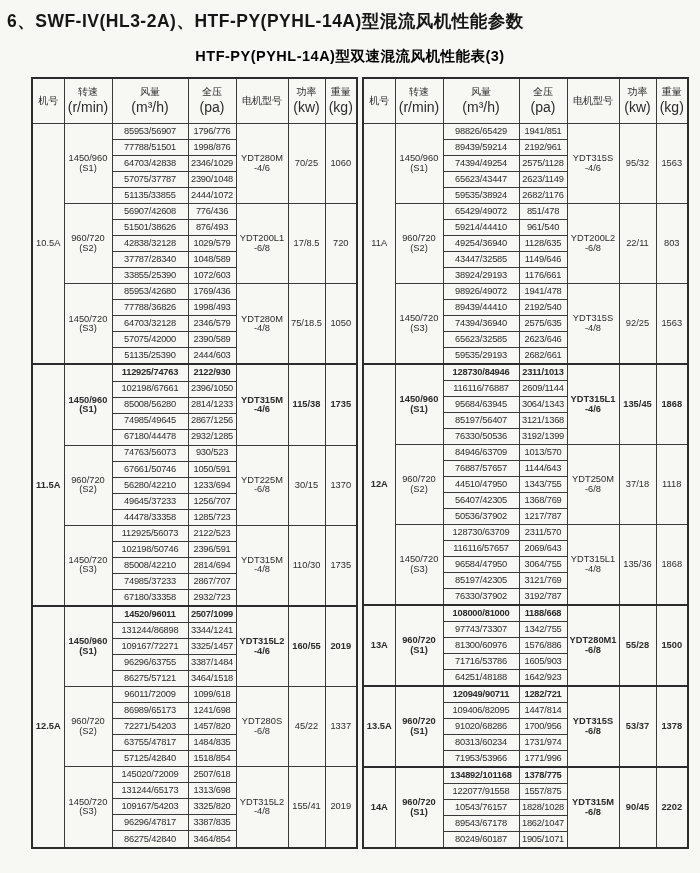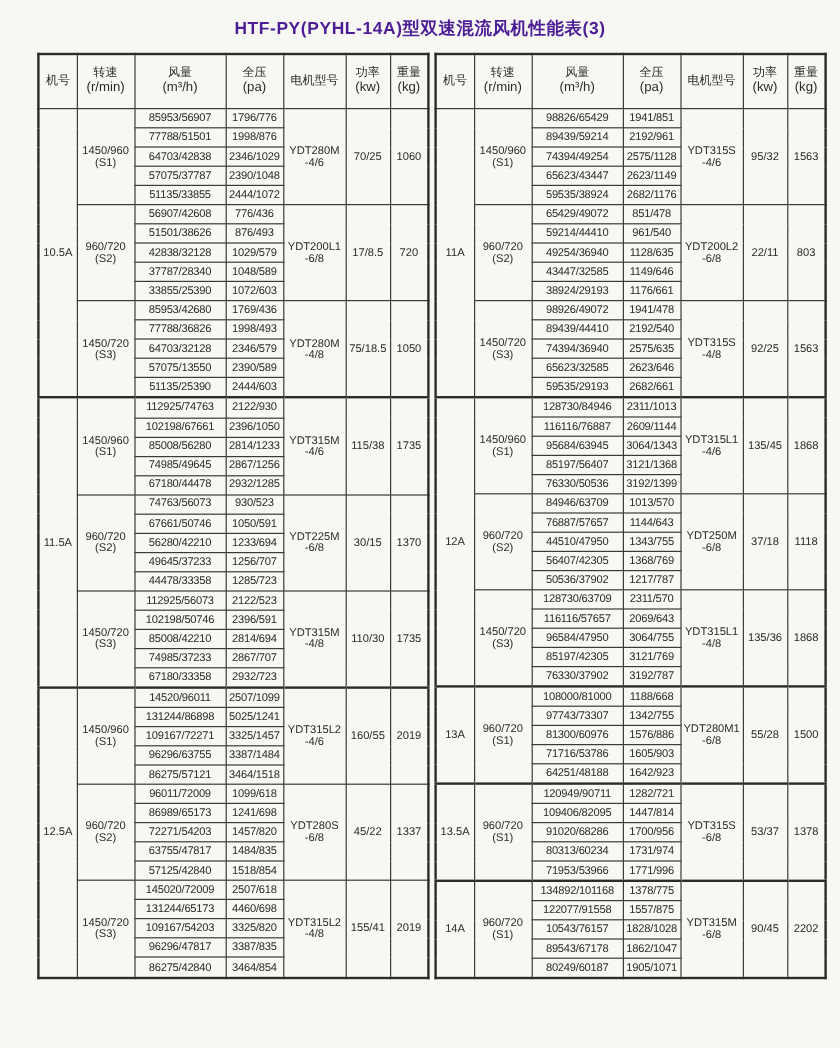--- a/index.html
+++ b/index.html
@@ -11,21 +11,21 @@
     -webkit-font-smoothing:antialiased;
   }
   .page{position:relative;width:700px;height:873px;}
   .doc-title{
     margin:9px 0 0 7px;
     font-size:17.5px;font-weight:bold;color:#161616;
     letter-spacing:0.5px;white-space:nowrap;
   }
   .table-title{
     margin-top:14px;text-align:center;
-    font-size:14.5px;font-weight:bold;color:#4c1d95;
+    font-size:14.5px;font-weight:bold;color:#000000;
     letter-spacing:0.5px;
   }
   .tables-wrap{
     display:flex;justify-content:center;gap:4px;margin-top:11px;padding-left:20px;
   }
   table.perf{
     border-collapse:collapse;table-layout:fixed;
     border:2px solid #2c2c2c;
     background:transparent;
   }
@@ -33,32 +33,33 @@
     border:1px solid #3a3a3a;
     text-align:center;vertical-align:middle;
     padding:0 1px;
     color:#2b2b2b;
     overflow:hidden;white-space:nowrap;
   }
   table.perf thead th{
     height:44px;font-weight:normal;
     font-size:10px;line-height:1.25;
   }
-  table.perf thead .unit{font-size:11px;}
+  table.perf thead .unit{font-size:14px;}
   table.perf td{height:15px;font-size:9.3px;line-height:1;}
   td.c-machine{font-size:9.6px;}
   td.c-speed{font-size:9.3px;line-height:1.2;}
   td.c-motor{font-size:9.3px;line-height:1.2;}
   td.c-flow, td.c-pressure{letter-spacing:-0.2px;}
-  tr.group-start > td{border-top:2px solid #2c2c2c;}
+  tr.group-start > td{border-top:2px solid #2c2c2c;font-weight:bold;}
 </style>
 </head>
 <body>
 
 <div class="page">
+  <div class="doc-title">6、SWF-IV(HL3-2A)、HTF-PY(PYHL-14A)型混流风机性能参数</div>
   <div class="table-title">HTF-PY(PYHL-14A)型双速混流风机性能表(3)</div>
   <div class="tables-wrap">
     <table class="perf" id="table-left">
         <colgroup>
           <col style="width: 32px;">
           <col style="width: 48px;">
           <col style="width: 76px;">
           <col style="width: 48px;">
           <col style="width: 52px;">
           <col style="width: 37px;">
@@ -168,21 +169,21 @@
           </tr>
           <tr>
             <td class="c-flow">77788/36826</td>
             <td class="c-pressure">1998/493</td>
           </tr>
           <tr>
             <td class="c-flow">64703/32128</td>
             <td class="c-pressure">2346/579</td>
           </tr>
           <tr>
-            <td class="c-flow">57075/13550</td>
+            <td class="c-flow">57075/42000</td>
             <td class="c-pressure">2390/589</td>
           </tr>
           <tr>
             <td class="c-flow">51135/25390</td>
             <td class="c-pressure">2444/603</td>
           </tr>
           <tr class="group-start">
             <td class="c-machine" rowspan="15">11.5A</td>
             <td class="c-speed" rowspan="5">
               <div>1450/960</div>
@@ -283,21 +284,21 @@
             <td class="c-pressure">2507/1099</td>
             <td class="c-motor" rowspan="5">
               <div>YDT315L2</div>
               <div>-4/6</div>
             </td>
             <td class="c-power" rowspan="5">160/55</td>
             <td class="c-weight" rowspan="5">2019</td>
           </tr>
           <tr>
             <td class="c-flow">131244/86898</td>
-            <td class="c-pressure">5025/1241</td>
+            <td class="c-pressure">3344/1241</td>
           </tr>
           <tr>
             <td class="c-flow">109167/72271</td>
             <td class="c-pressure">3325/1457</td>
           </tr>
           <tr>
             <td class="c-flow">96296/63755</td>
             <td class="c-pressure">3387/1484</td>
           </tr>
           <tr>
@@ -343,21 +344,21 @@
             <td class="c-pressure">2507/618</td>
             <td class="c-motor" rowspan="5">
               <div>YDT315L2</div>
               <div>-4/8</div>
             </td>
             <td class="c-power" rowspan="5">155/41</td>
             <td class="c-weight" rowspan="5">2019</td>
           </tr>
           <tr>
             <td class="c-flow">131244/65173</td>
-            <td class="c-pressure">4460/698</td>
+            <td class="c-pressure">1313/698</td>
           </tr>
           <tr>
             <td class="c-flow">109167/54203</td>
             <td class="c-pressure">3325/820</td>
           </tr>
           <tr>
             <td class="c-flow">96296/47817</td>
             <td class="c-pressure">3387/835</td>
           </tr>
           <tr>

